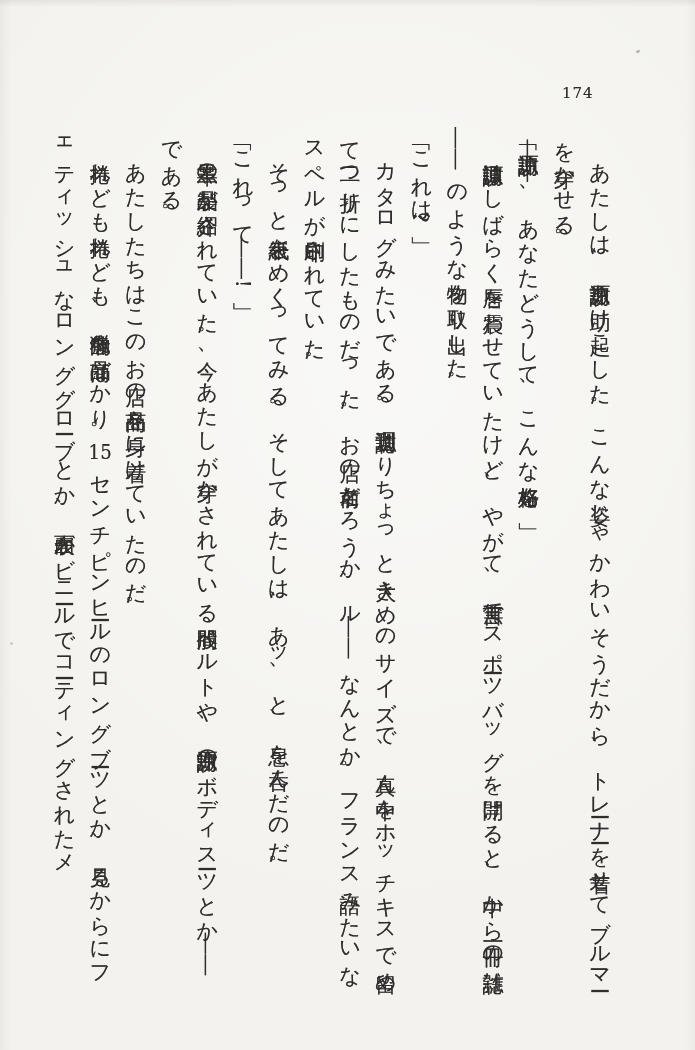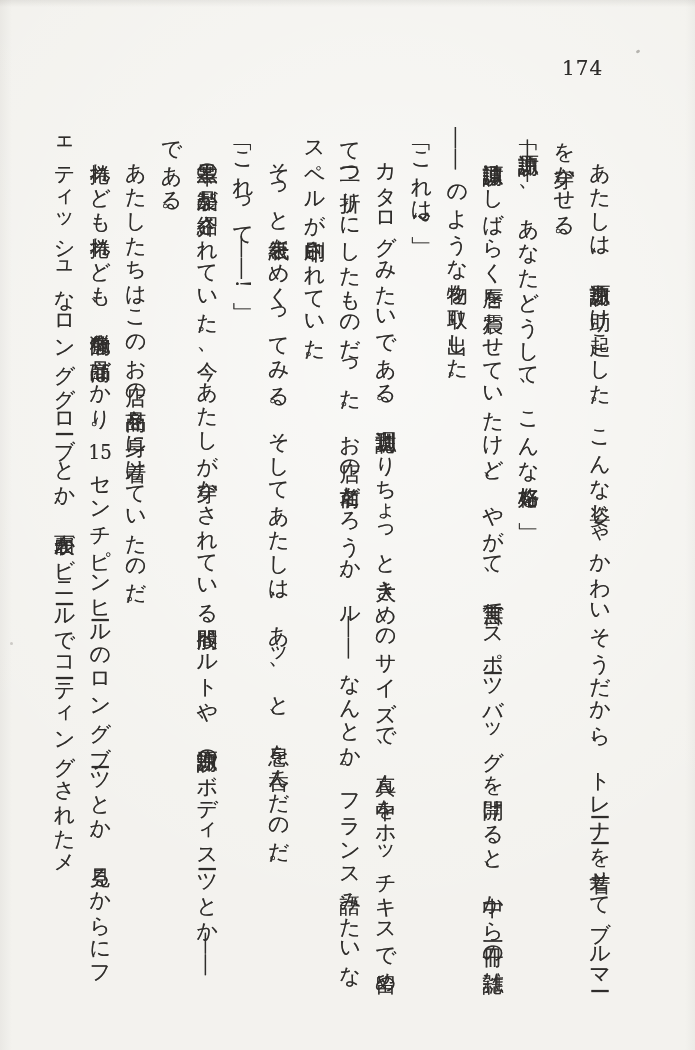--- a/index.html
+++ b/index.html
@@ -16,23 +16,23 @@
     background:
       radial-gradient(120% 90% at 55% 35%, rgba(255,255,255,0.50) 0%, rgba(255,255,255,0) 60%),
       linear-gradient(180deg, rgba(110,105,98,0.12) 0px, rgba(110,105,98,0) 7px),
       linear-gradient(90deg, rgba(110,105,98,0.07) 0px, rgba(110,105,98,0) 12px),
       linear-gradient(270deg, rgba(110,105,98,0.05) 0px, rgba(110,105,98,0) 10px),
       var(--paper, #f3f2ee);
     font-family: "DejaVu Serif", "Liberation Serif", serif;
   }
   .page-number {
     position: absolute;
-    top: 56px;
+    top: 84px;
     left: 562px;
-    font-size: 20px;
+    font-size: 15px;
     letter-spacing: 1px;
     color: var(--ink, #2f2d2b);
     text-shadow: 0 0 0.5px rgba(46,44,41,0.5);
   }
   .body-text {
     position: absolute;
     top: 127px;
     right: 78px;
     width: 572px;
     height: 867px;

